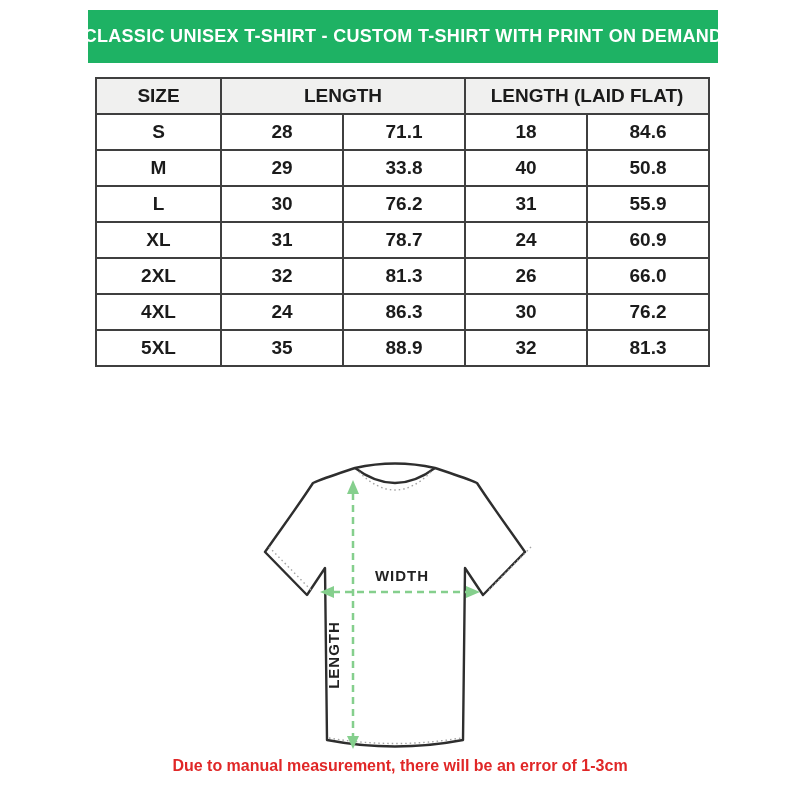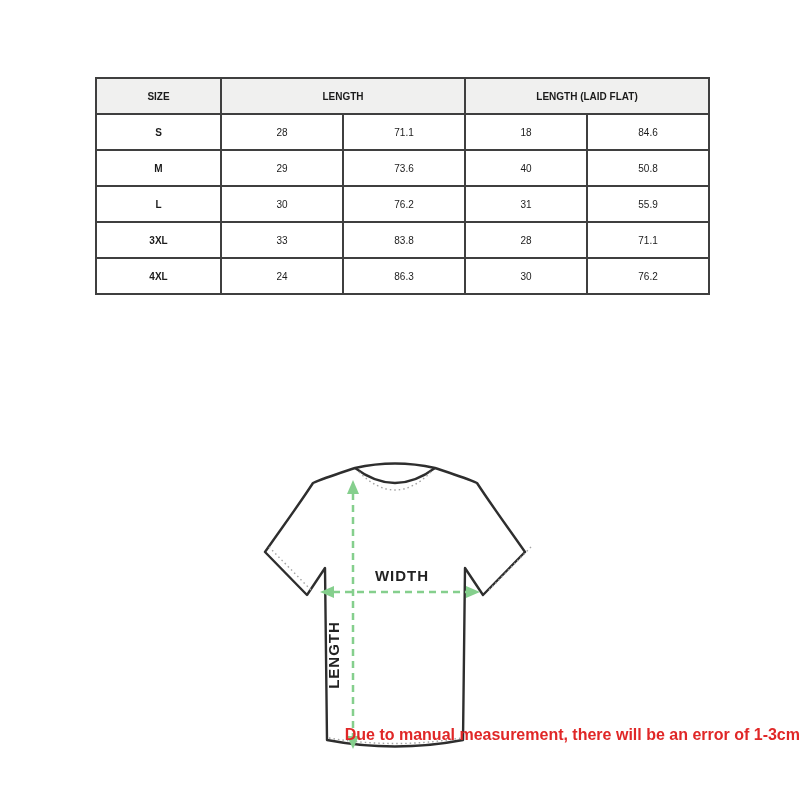--- a/index.html
+++ b/index.html
@@ -17,51 +17,54 @@
     white-space:nowrap; text-align:center;
   }
 
   
   table.size-chart {
     position:absolute; left:95px; top:77px; width:613px;
     border-collapse:collapse; table-layout:fixed;
   }
   table.size-chart td, table.size-chart th {
     border:2px solid #3f3f3f; height:36px; text-align:center; vertical-align:middle;
-    font-size:10px; color:#1b1b1b; background:#ffffff; padding:0;
+    font-size:19px; color:#1b1b1b; background:#ffffff; padding:0;
   }
   table.size-chart th { font-weight:bold; background:#f0f0ef; }
   td.shade { background:#f0f0ef; }
   td.size-col { font-weight:bold; }
-  td.val { font-weight:400;margin-top:8px; }
+  td.val { font-weight:700;margin-top:8px; }
 
   
   .diagram {
     position:absolute; left:250px; top:450px; width:300px; height:330px;
   }
   .diagram svg { width:100%; height:100%; display:block; }
   .shirt-line { fill:#ffffff; stroke:#2e2e2e; stroke-width:2.4; stroke-linejoin:round; }
   .collar-line { fill:none; stroke:#2e2e2e; stroke-width:2.2; }
   .stitch { fill:none; stroke:#a3a3a3; stroke-width:1.4; stroke-dasharray:1.5 3; }
   .measure { fill:none; stroke:#85cf8d; stroke-width:2.5; stroke-dasharray:7 5; }
   .arrowhead { fill:#85cf8d; }
   .measure-label { font-family:"Liberation Sans", sans-serif; font-size:15px;
                    font-weight:bold; fill:#222222; letter-spacing:1px; }
 
   
   .note {
-    position:absolute; left:0; top:726px; width:800px; text-align:right;
+    position:absolute; left:0; top:757px; width:800px; text-align:center;
     color:#e02727; font-weight:bold; font-size:16px;
   }
 </style>
 </head>
 <body>
 
 <div class="page">
 
+  <div class="banner">
+    <div class="banner-title">CLASSIC UNISEX T-SHIRT - CUSTOM T-SHIRT WITH PRINT ON DEMAND</div>
+  </div>
 
   <table class="size-chart">
     <colgroup>
       <col style="width:125px">
         <col style="width:122px">
         <col style="width:122px">
       <col style="width:122px">
         <col style="width:122px">
     </colgroup>
     <tbody>
@@ -73,44 +76,58 @@
     <tr>
       <td class="shade size-col">S</td>
       <td class="val">28</td>
       <td class="shade val">71.1</td>
       <td class="val">18</td>
       <td class="shade val">84.6</td>
     </tr>
     <tr>
       <td class="shade size-col">M</td>
       <td class="val">29</td>
-      <td class="shade val">73.6</td>
+      <td class="shade val">33.8</td>
       <td class="val">40</td>
       <td class="shade val">50.8</td>
     </tr>
     <tr>
       <td class="shade size-col">L</td>
       <td class="val">30</td>
       <td class="shade val">76.2</td>
       <td class="val">31</td>
       <td class="shade val">55.9</td>
     </tr>
     <tr>
-      <td class="shade size-col">3XL</td>
-      <td class="val">33</td>
-      <td class="shade val">83.8</td>
-      <td class="val">28</td>
-      <td class="shade val">71.1</td>
+      <td class="shade size-col">XL</td>
+      <td class="val">31</td>
+      <td class="shade val">78.7</td>
+      <td class="val">24</td>
+      <td class="shade val">60.9</td>
+    </tr>
+    <tr>
+      <td class="shade size-col">2XL</td>
+      <td class="val">32</td>
+      <td class="shade val">81.3</td>
+      <td class="val">26</td>
+      <td class="shade val">66.0</td>
     </tr>
     <tr>
       <td class="shade size-col">4XL</td>
       <td class="val">24</td>
       <td class="shade val">86.3</td>
       <td class="val">30</td>
       <td class="shade val">76.2</td>
+    </tr>
+    <tr>
+      <td class="shade size-col">5XL</td>
+      <td class="val">35</td>
+      <td class="shade val">88.9</td>
+      <td class="val">32</td>
+      <td class="shade val">81.3</td>
     </tr>
   </tbody>
     </table>
 
   <div class="diagram">
     <svg viewBox="0 0 300 330" xmlns="http://www.w3.org/2000/svg">
 
       <path class="shirt-line" d="M 105 18
            C 90 23 74 28 63 33
            C 48 56 31 79 15 102

